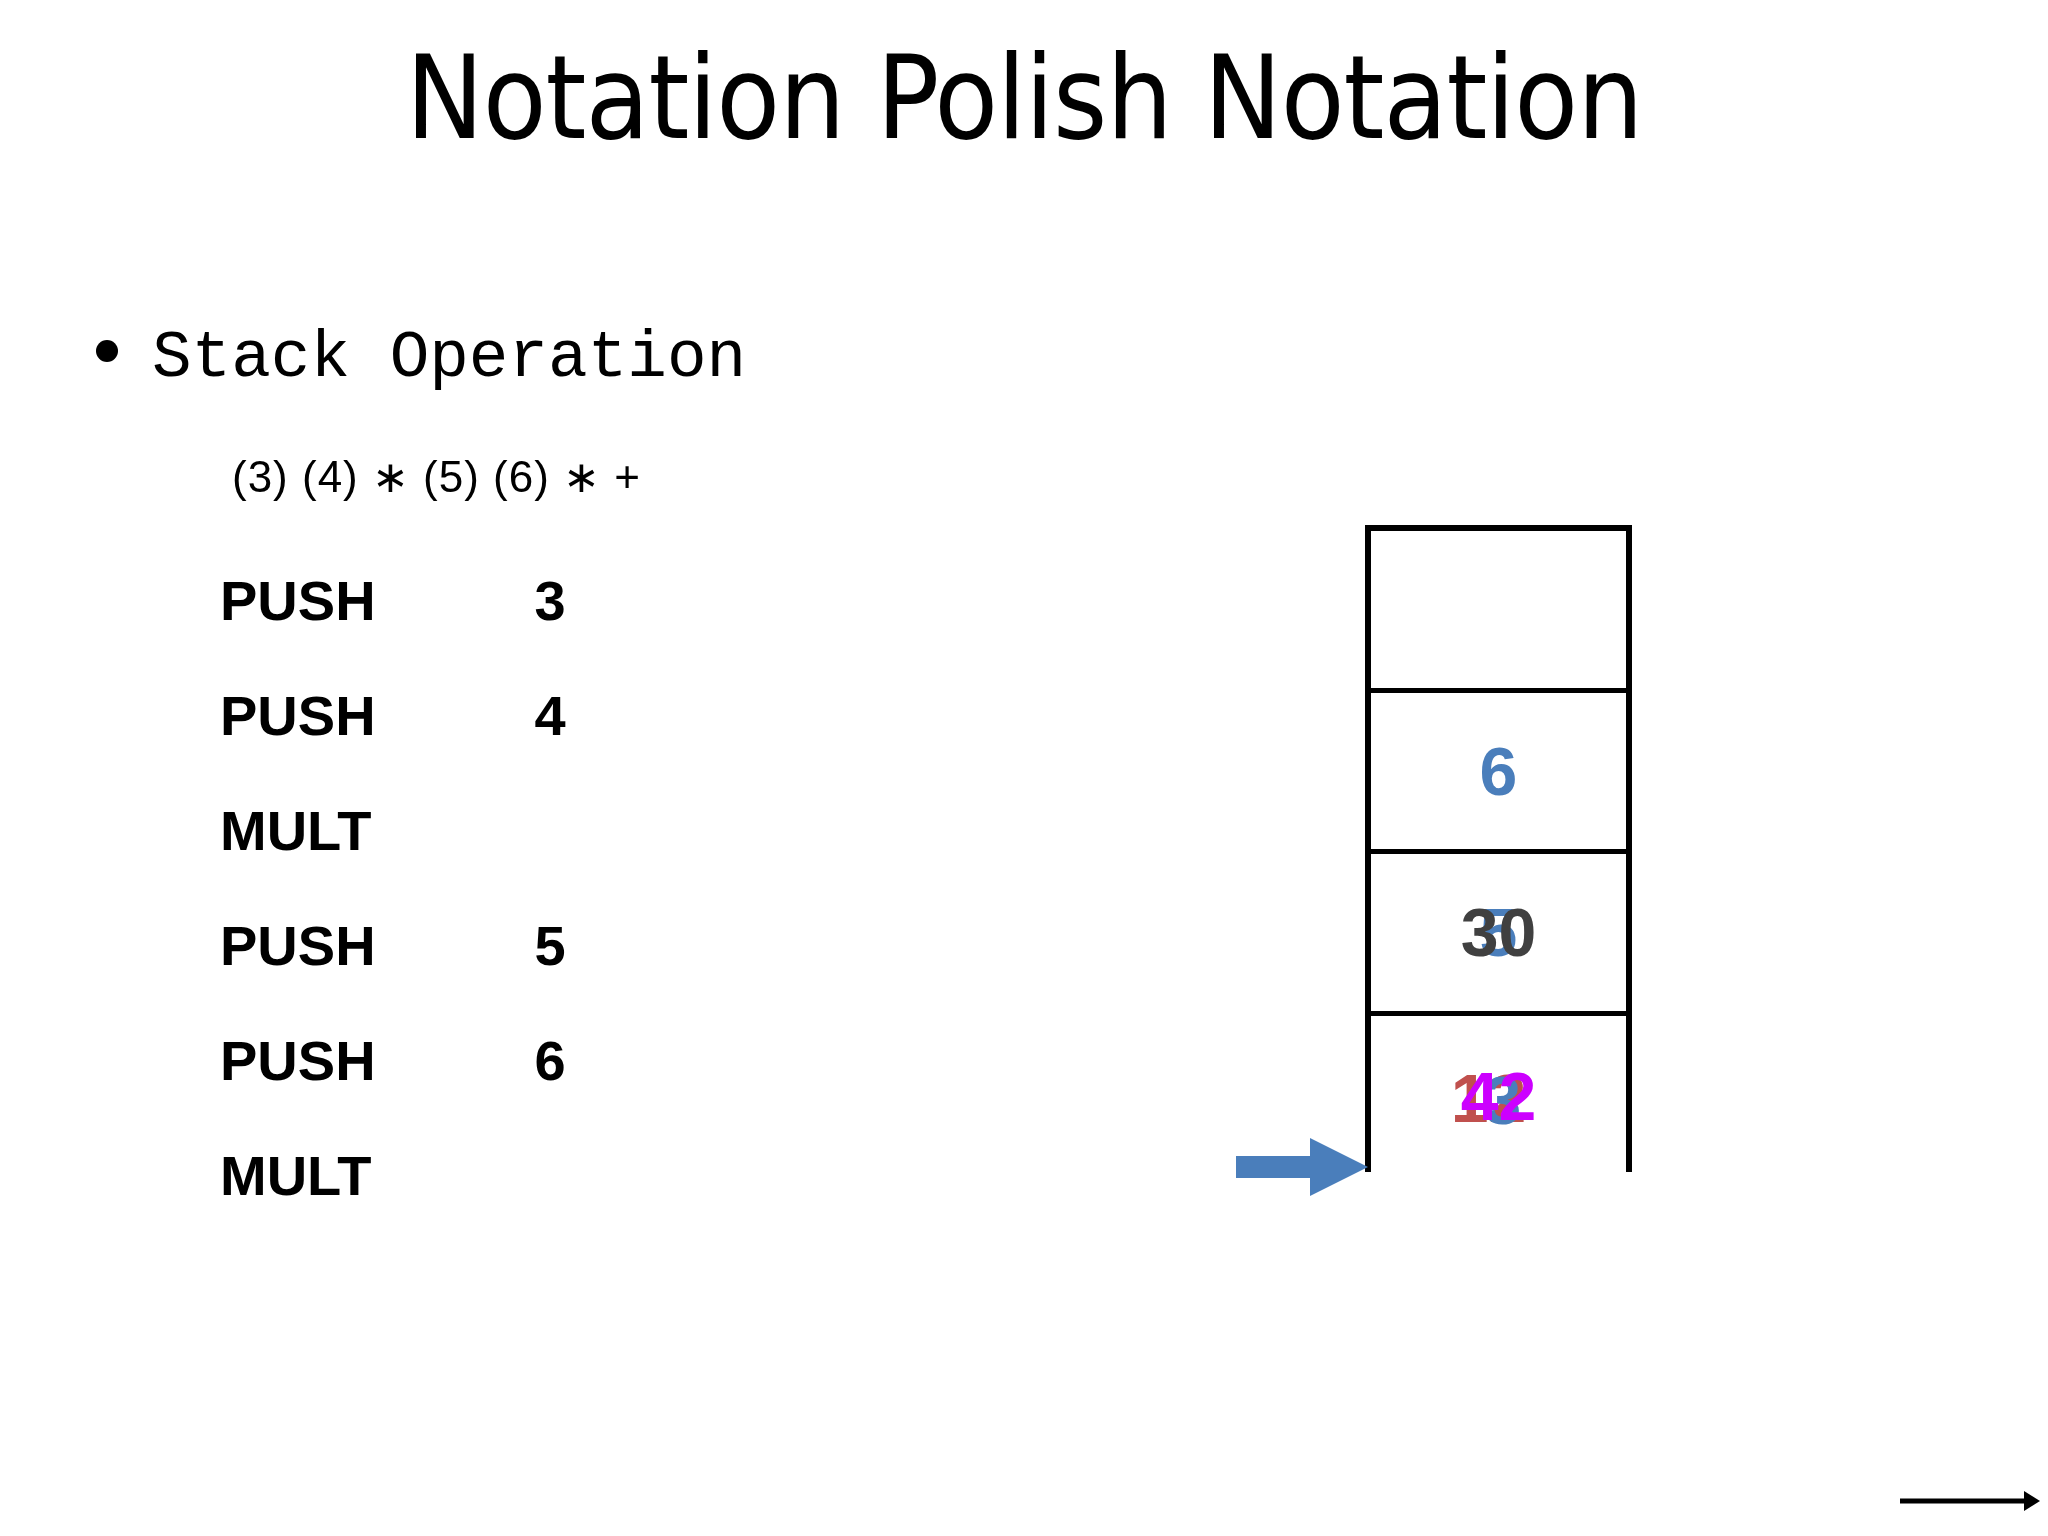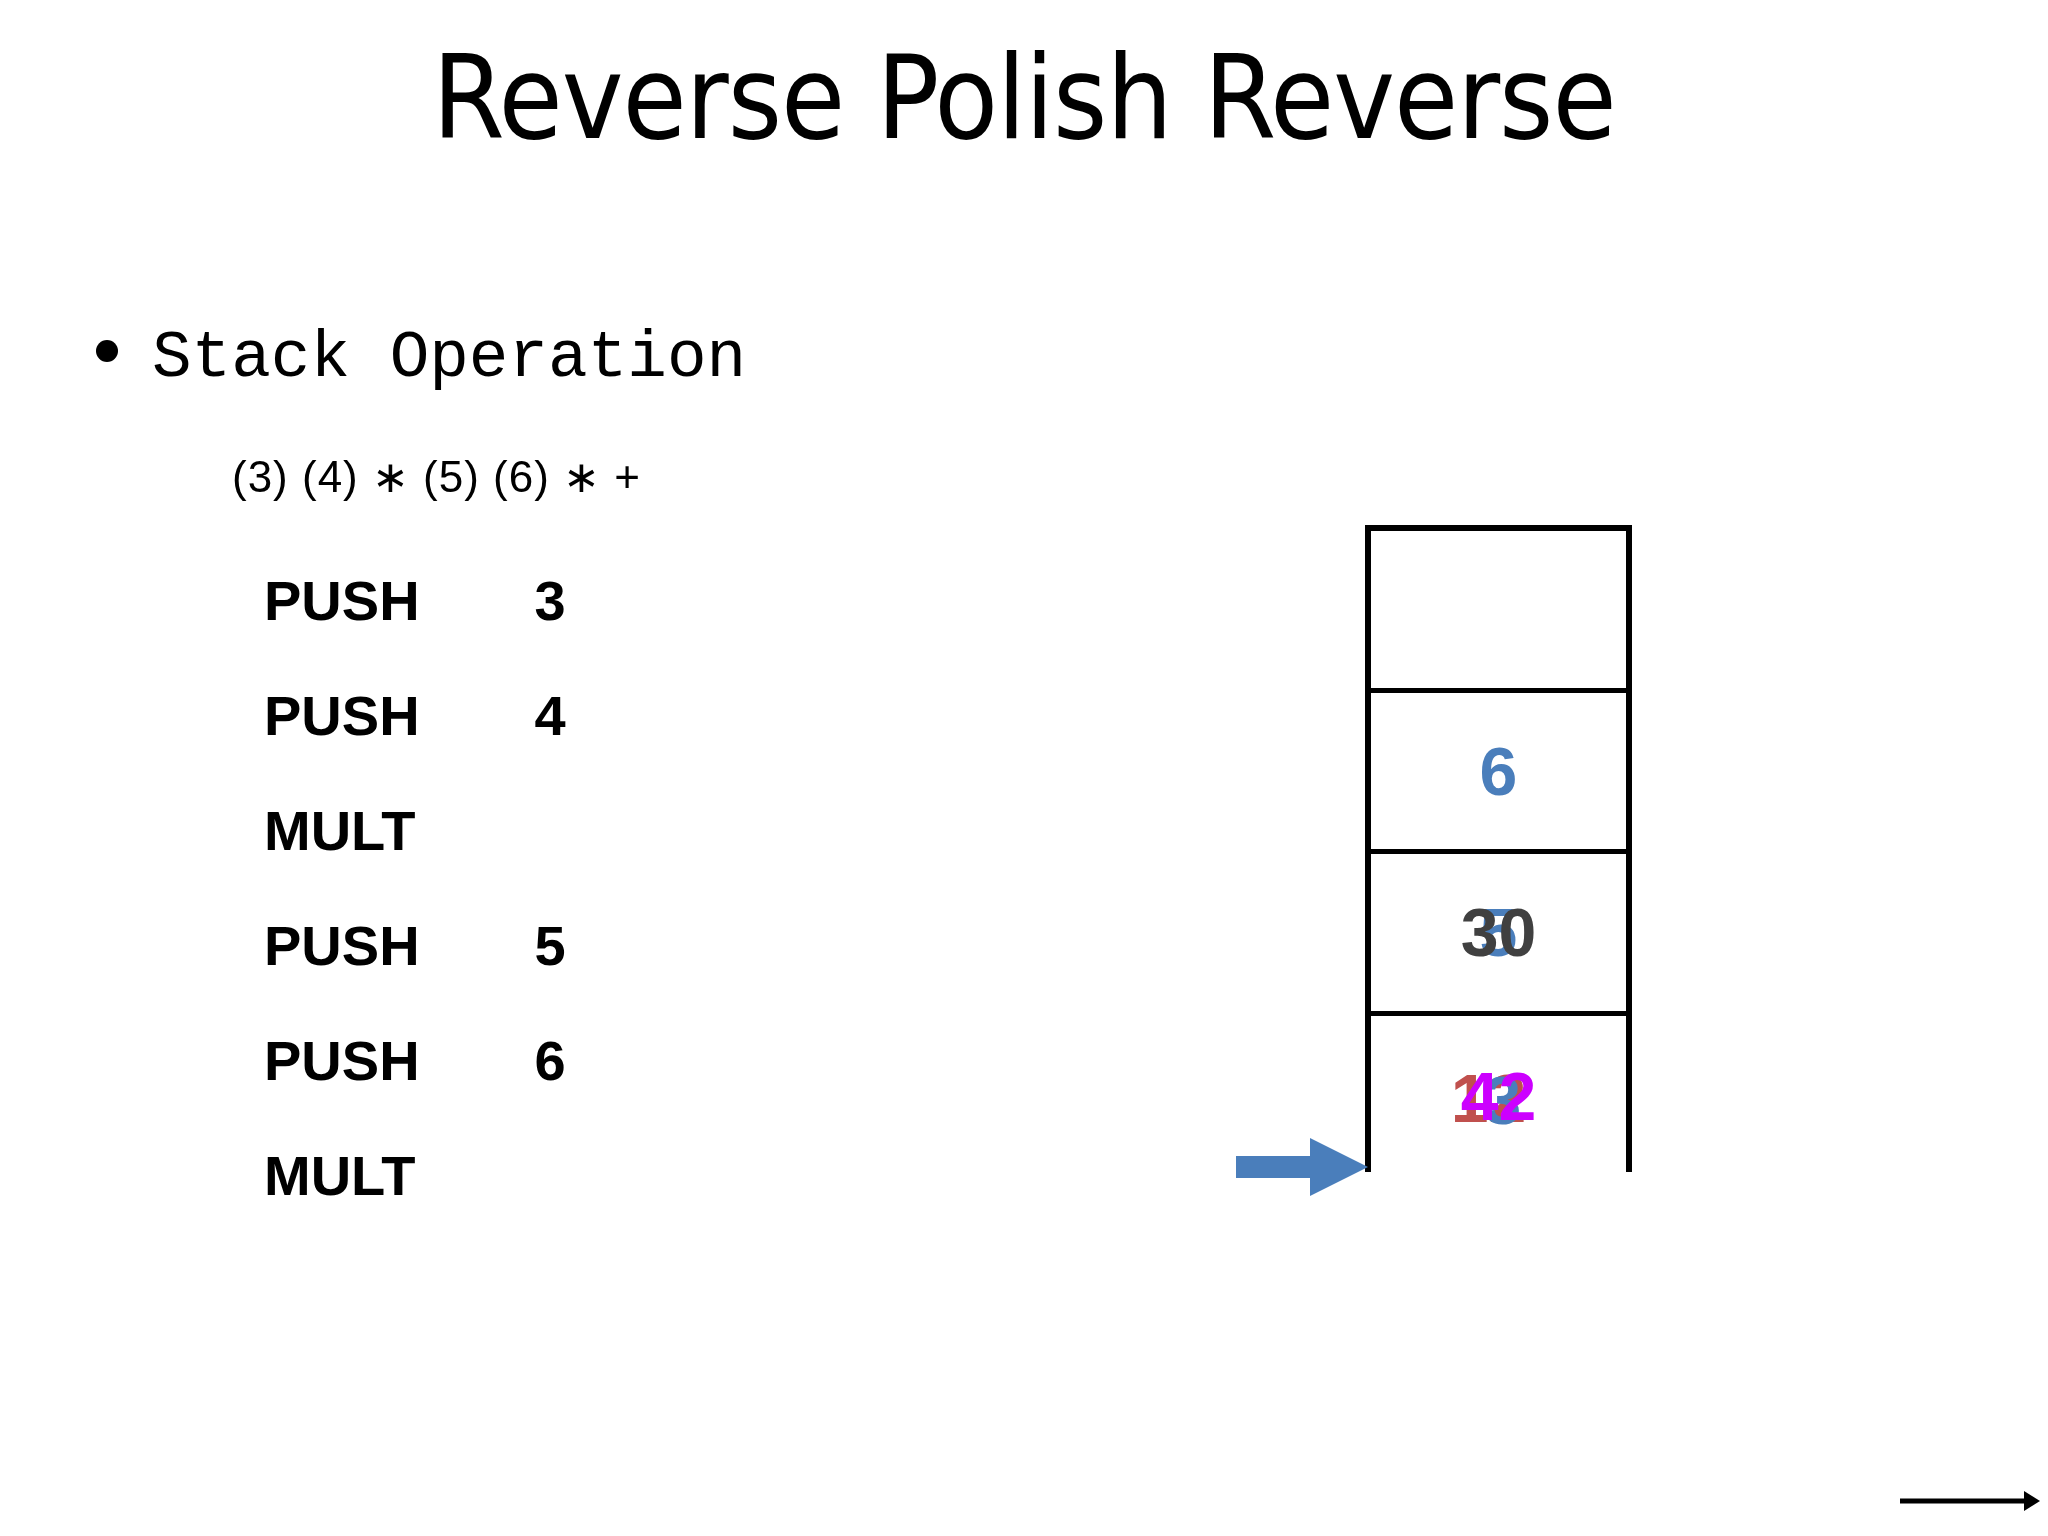--- a/index.html
+++ b/index.html
@@ -91,21 +91,20 @@
     font-size: 56px;
     font-weight: bold;
     color: #000000;
     line-height: 1;
     white-space: nowrap;
   }
   .instr-op {
     position: absolute;
     left: 0;
     top: 0;
-    margin-left: 44px;
   }
   .instr-arg {
     position: absolute;
     left: 300px;
     top: 0;
     width: 60px;
     text-align: center;
   }
 
   
@@ -167,21 +166,21 @@
     top: 1486px;
     width: 140px;
     height: 30px;
   }
 </style>
 </head>
 <body>
 
 <div id="slide">
 
-  <div class="slide-title">Reverse Polish Reverse</div>
+  <div class="slide-title">Notation Polish Notation</div>
 
   <div class="bullet-row">
     <span class="bullet-dot"></span>
     <span class="bullet-text">Stack Operation</span>
   </div>
 
   <div class="expression">(3) (4) ∗ (5) (6) ∗ +</div>
 
   <div class="instructions">
     <div class="instr-row">

